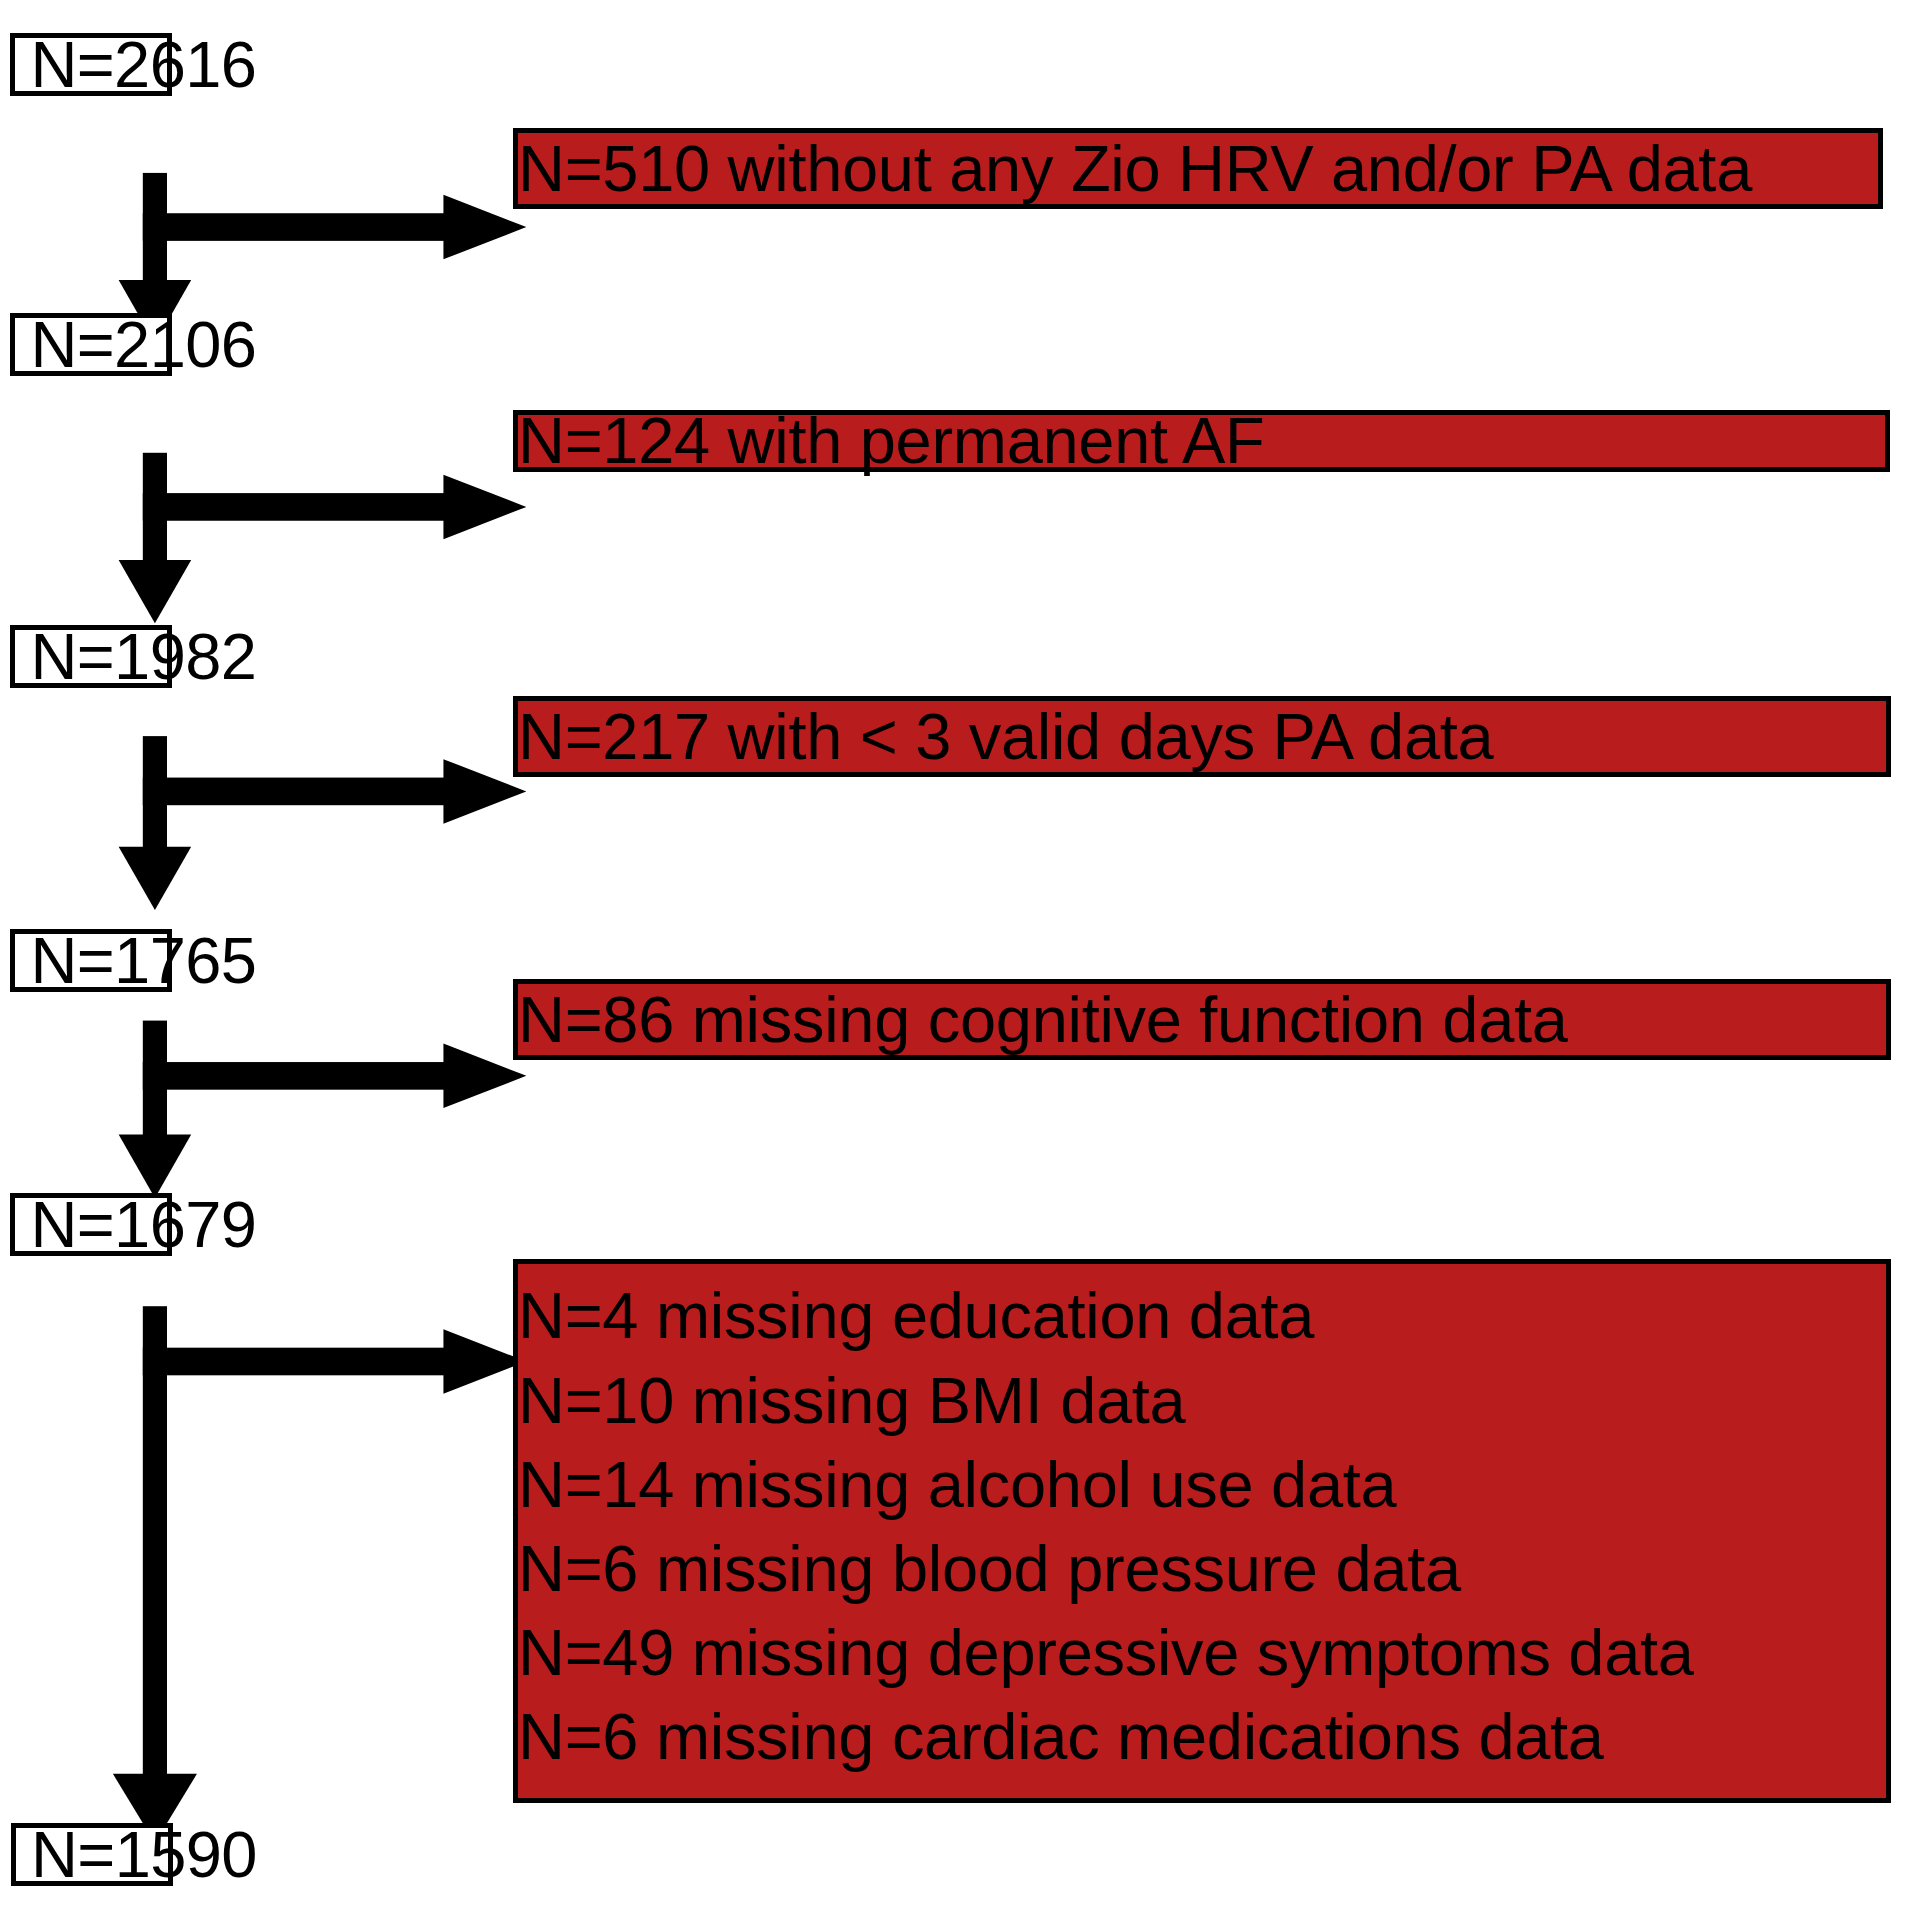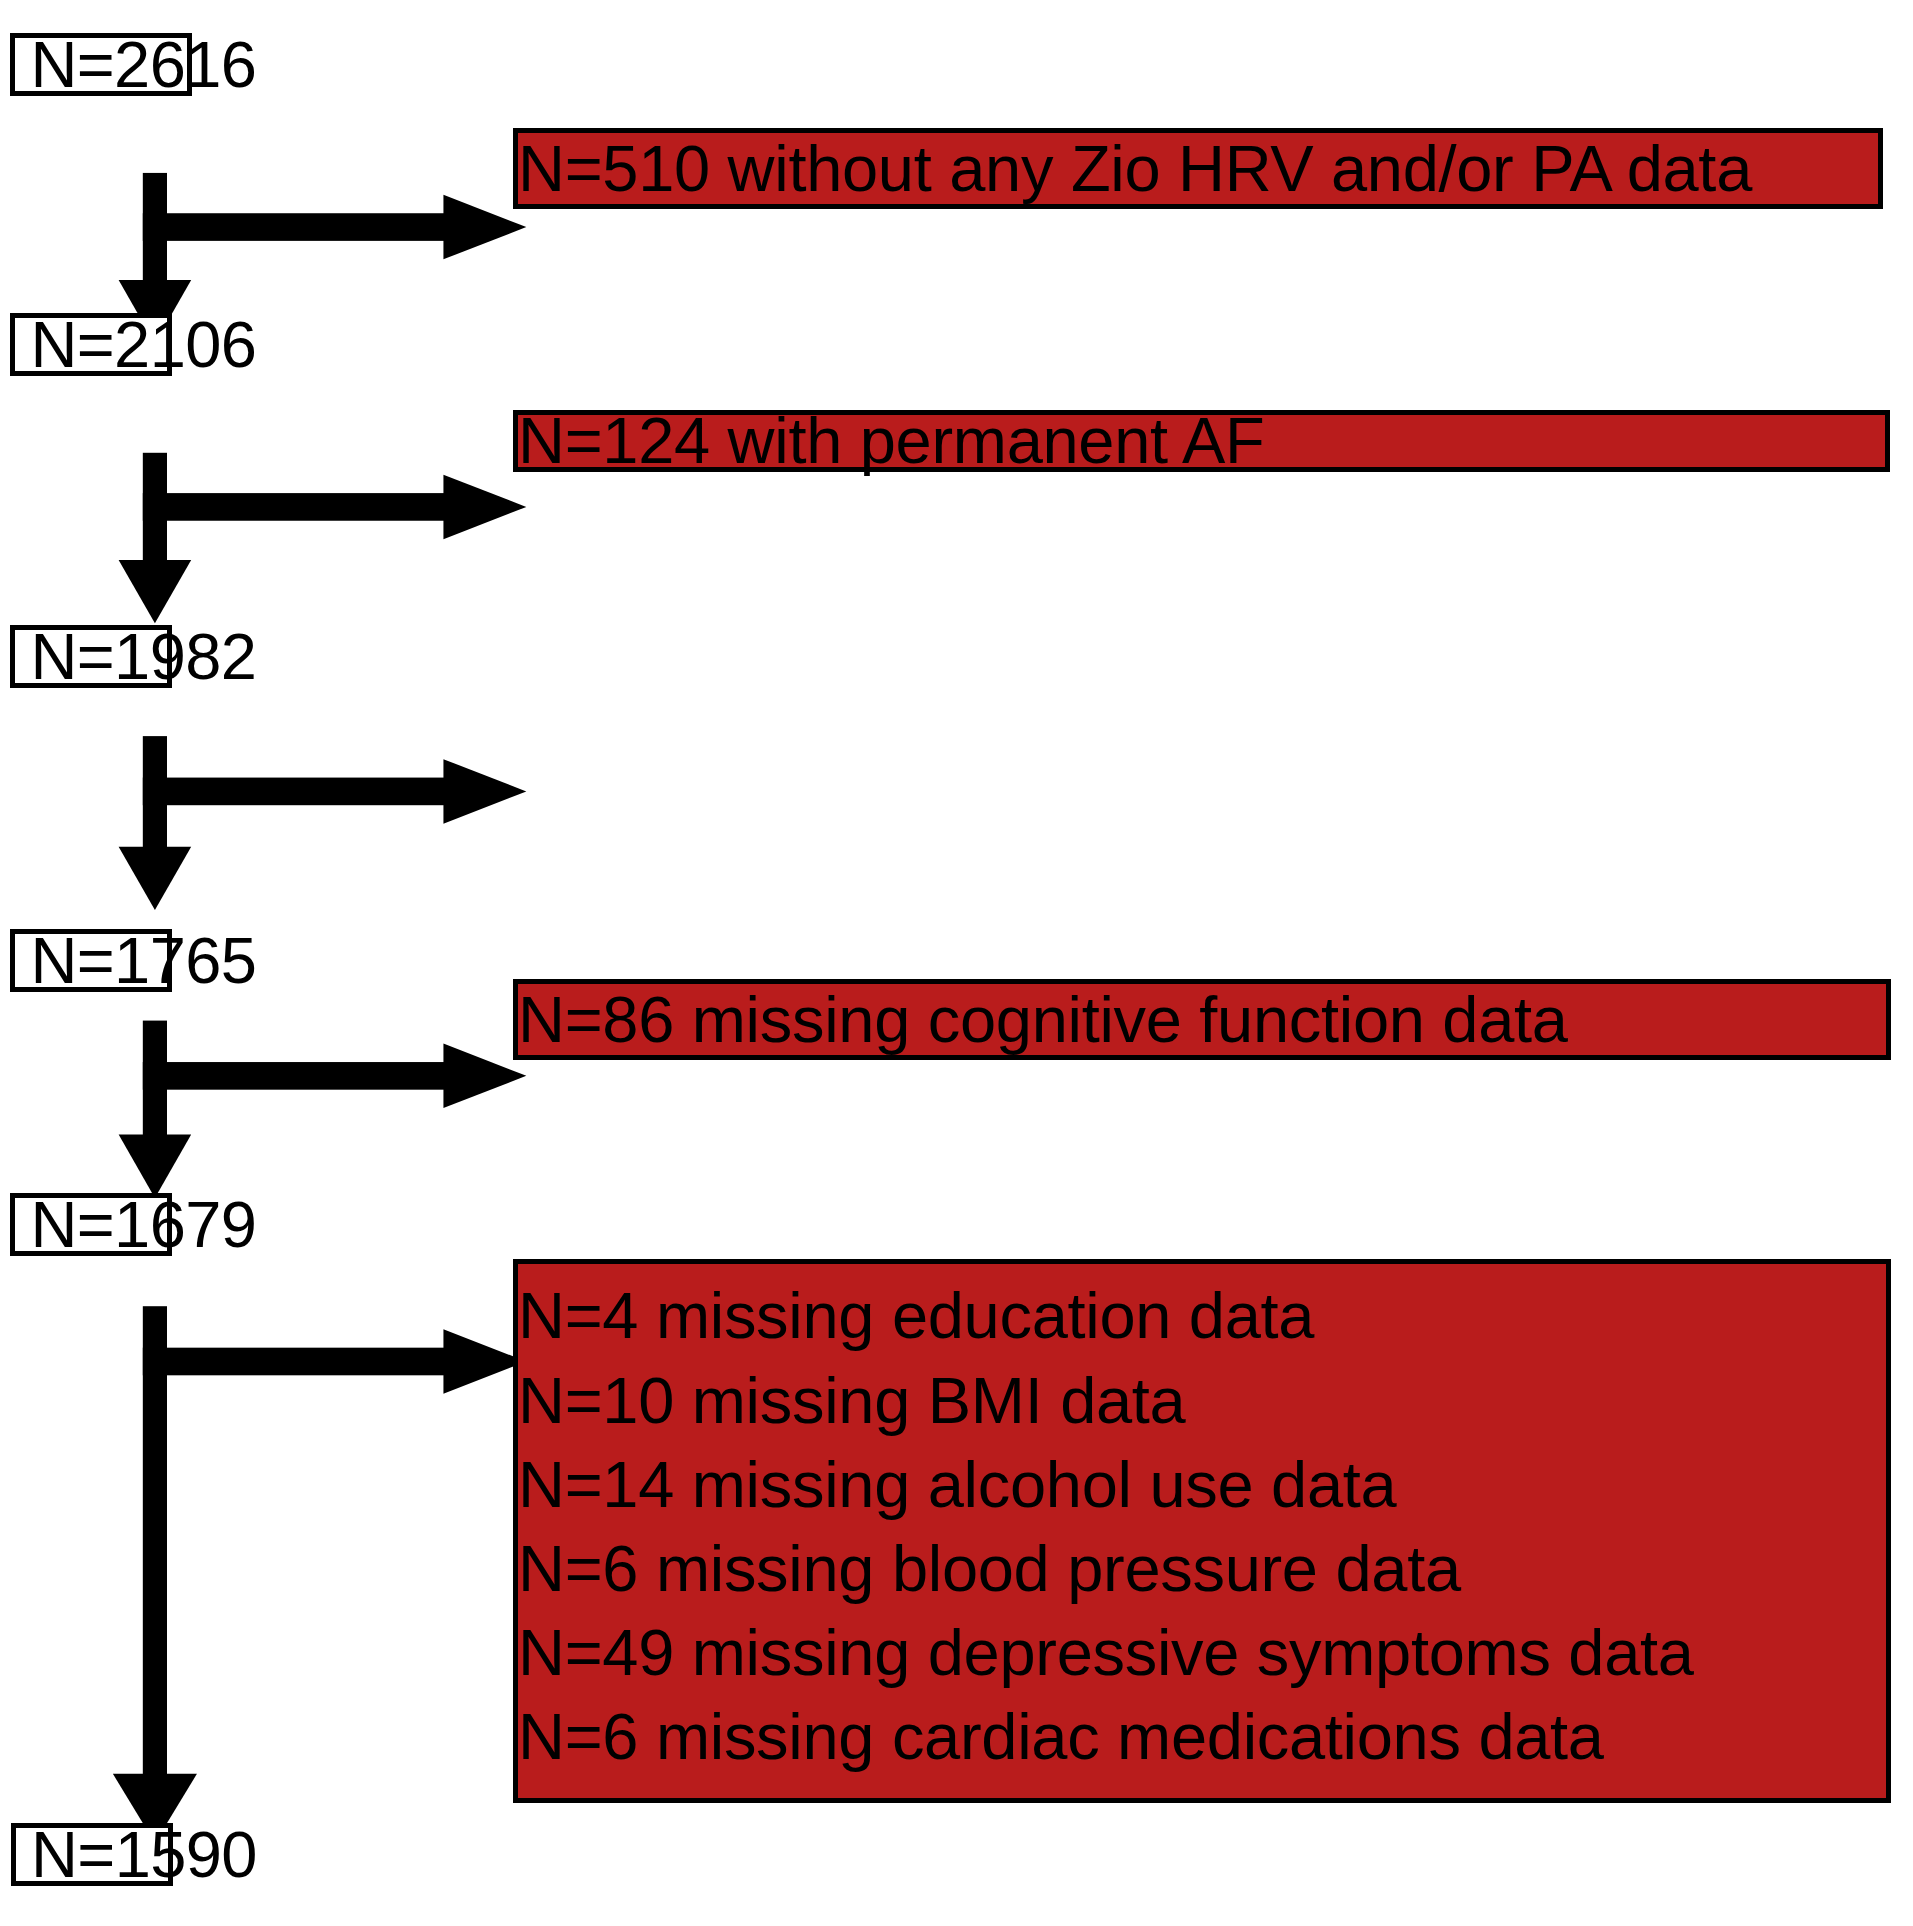--- a/index.html
+++ b/index.html
@@ -81,21 +81,21 @@
     </g>
 
     <g>
       <rect x="248" y="2268" width="42" height="876" fill="#000"></rect>
       <rect x="248" y="2340" width="530" height="48" fill="#000"></rect>
       <polygon points="770,2308 914,2364 770,2420" fill="#000"></polygon>
       <polygon points="196,3080 342,3080 269,3200" fill="#000"></polygon>
     </g>
   </svg>
 
-  <div class="nbox" style="left:10.4px;top:33px;width:182px;height:63px;">
+  <div class="nbox" style="left:10.4px;top:33px;width:162px;height:63px;">
     <span class="lbl">N=2616</span>
   </div>
 
   <div class="nbox" style="left:10.4px;top:313px;width:162px;height:63px;">
     <span class="lbl">N=2106</span>
   </div>
 
   <div class="nbox" style="left:10.4px;top:625px;width:162px;height:63px;">
     <span class="lbl">N=1982</span>
   </div>
@@ -113,20 +113,23 @@
   </div>
 
   <div class="xbox" style="left:513px;top:128px;width:1370px;height:81px;">
     <span class="line">N=510 without any Zio HRV and/or PA data</span>
   </div>
 
   <div class="xbox" style="left:513px;top:410px;width:1377px;height:62px;">
     <span class="line">N=124 with permanent AF</span>
   </div>
 
+  <div class="xbox" style="left:513px;top:696px;width:1378px;height:81px;">
+    <span class="line">N=217 with &lt; 3 valid days PA data</span>
+  </div>
 
   <div class="xbox" style="left:513px;top:979px;width:1378px;height:81px;">
     <span class="line">N=86 missing cognitive function data</span>
   </div>
 
   <div class="xbox multi" style="left:513px;top:1259px;width:1378px;height:544px;">
     <span class="line">N=4 missing education data</span>
     <span class="line">N=10 missing BMI data</span>
     <span class="line">N=14 missing alcohol use data</span>
     <span class="line">N=6 missing blood pressure data</span>

